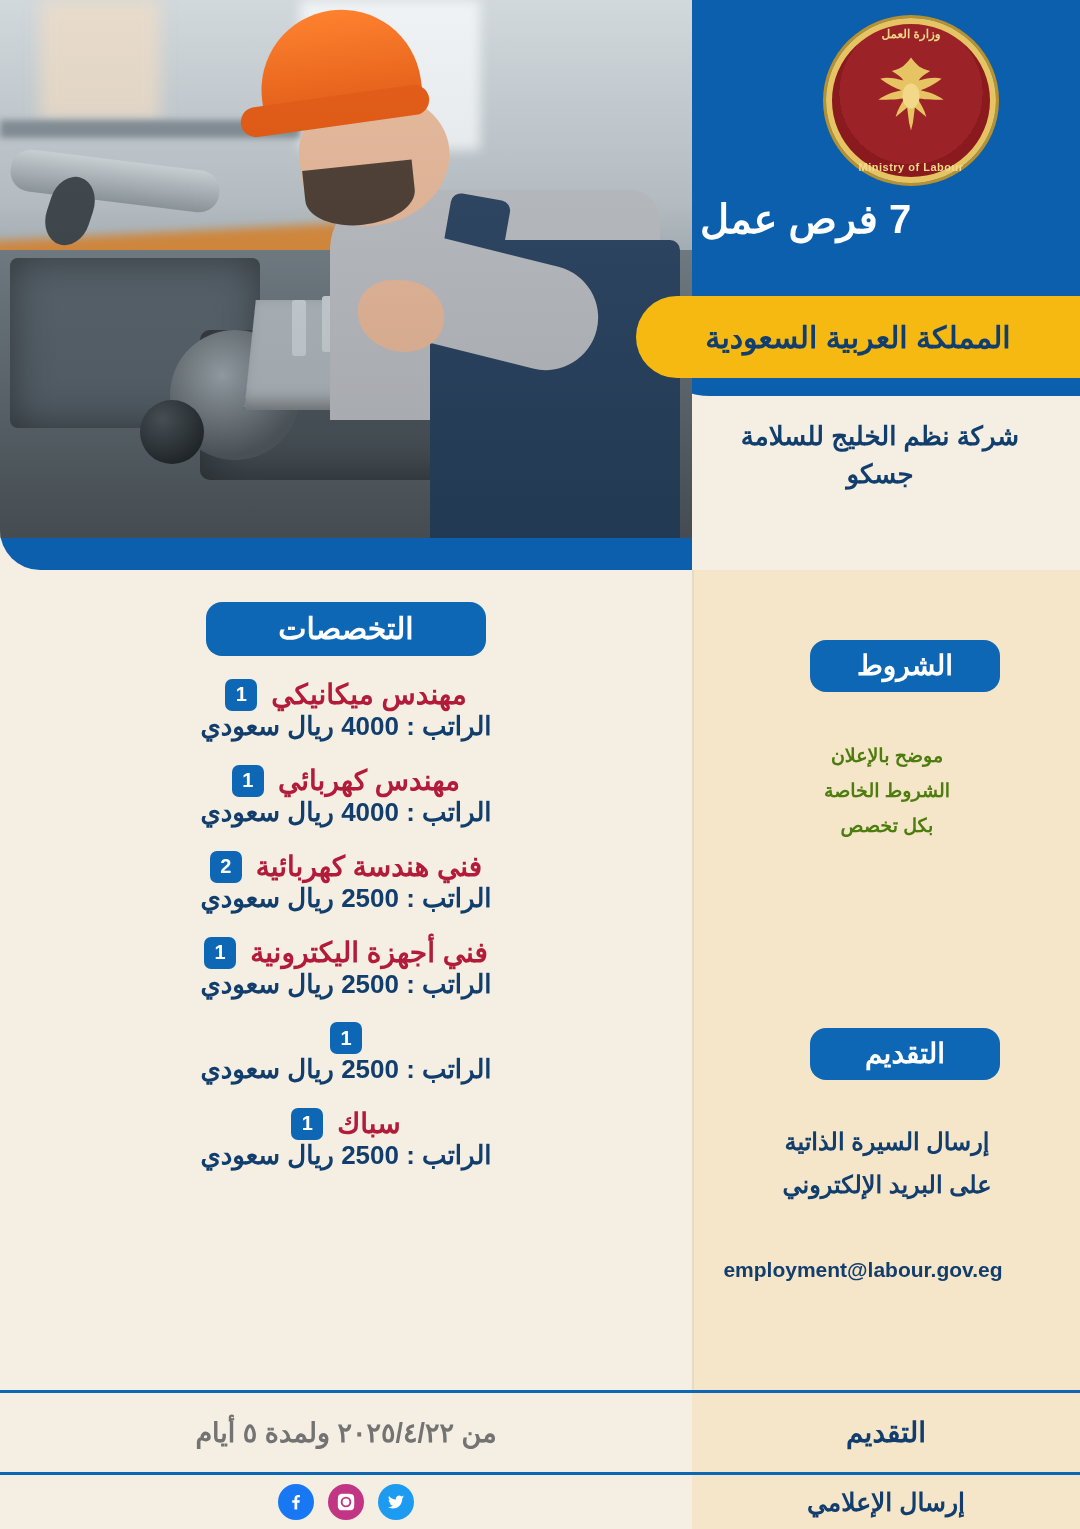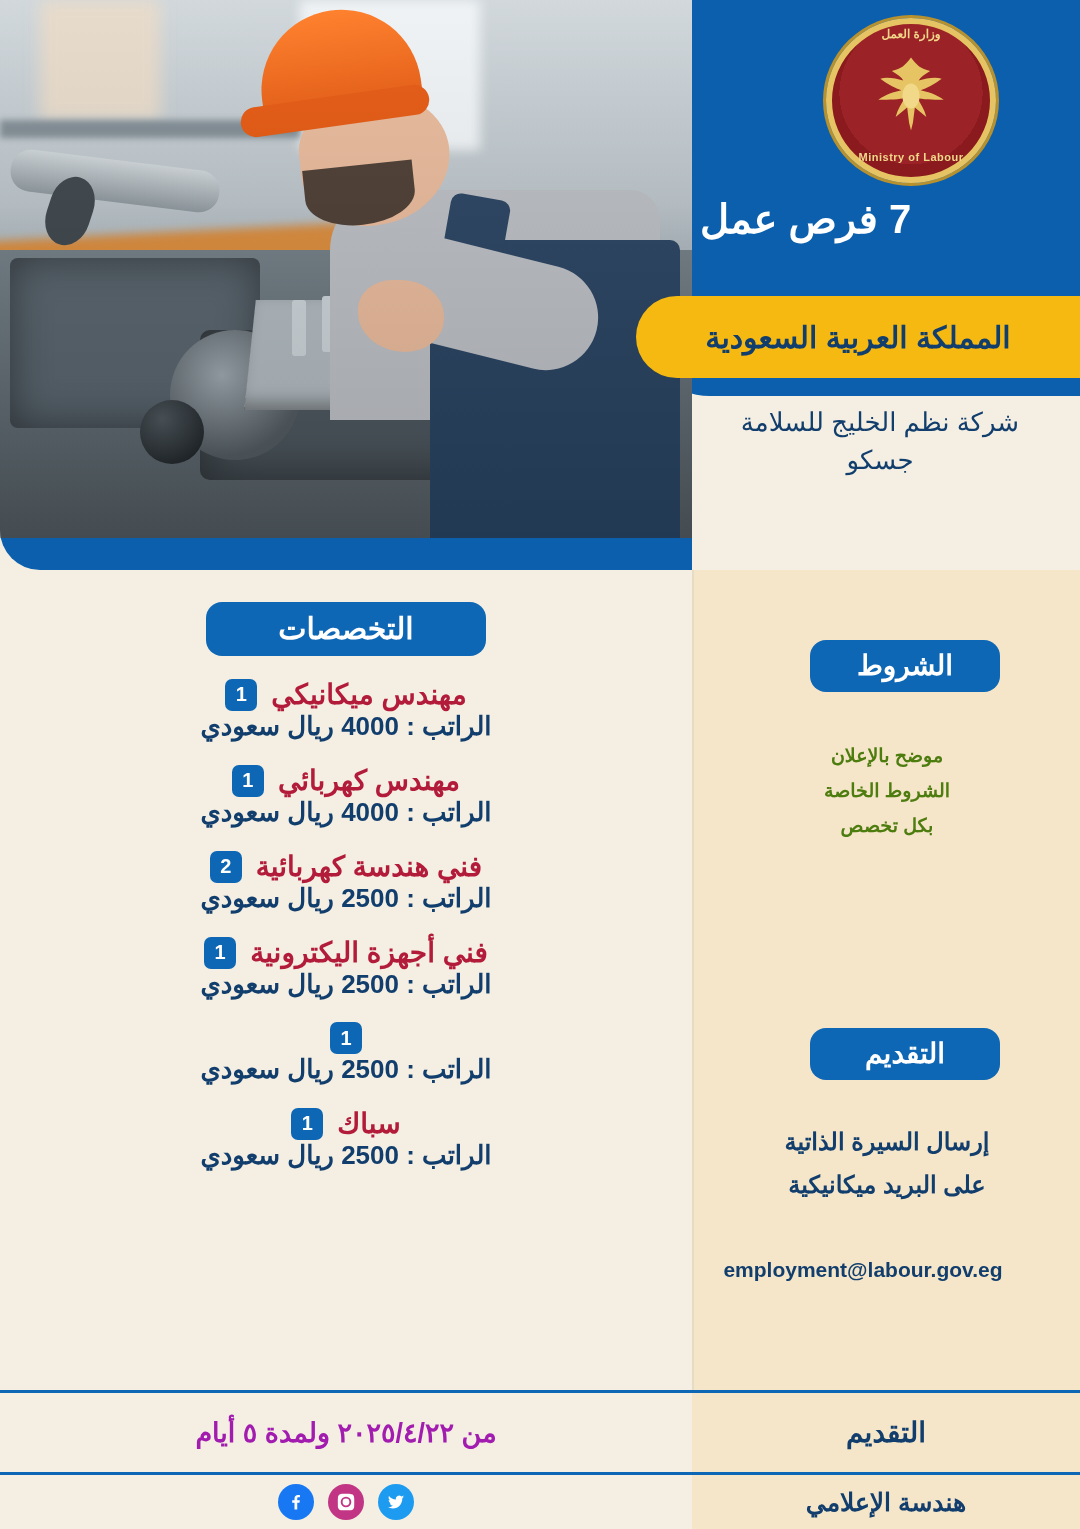--- a/index.html
+++ b/index.html
@@ -162,39 +162,39 @@
   }
   .logo .eagle {
     position:absolute; left:50%; top:46%; transform:translate(-50%,-50%);
     width:96px; height:96px;
   }
   .logo .txt-top, .logo .txt-bot {
     position:absolute; left:0; right:0; text-align:center;
     color:#f2d98a; font-weight:bold;
   }
   .logo .txt-top { top:9px; font-size:12px; }
-  .logo .txt-bot { bottom:20px; font-size:11px; letter-spacing:.5px; }
+  .logo .txt-bot { bottom:10px; font-size:11px; letter-spacing:.5px; }
   .headline {
     position:absolute; top:196px; left:700px; width:350px;
     text-align:left; color:#ffffff;
     font-size:40px; font-weight:bold; direction:rtl;
   }
   .country-band {
     position:absolute; top:296px; left:636px; width:444px; height:82px;
     background:#f5b912;
     border-top-left-radius:44px;
     border-bottom-left-radius:44px;
     display:flex; align-items:center; justify-content:center;
   }
   .country-band span {
     color:#123e6e; font-size:30px; font-weight:bold;
   }
   .company {
-    position:absolute; top:404px; left:700px; width:360px;
-    text-align:center; color:#123e6e; font-size:26px; font-weight:normal;
+    position:absolute; top:418px; left:700px; width:360px;
+    text-align:center; color:#123e6e; font-size:26px; font-weight:bold;
     line-height:1.45;
   }
   
   .mid-left {
     position:absolute; top:570px; left:0; width:692px; height:820px;
     background:#f4efe2;
   }
   .mid-right {
     position:absolute; top:570px; left:692px; width:388px; height:820px;
     background:#f6e6c9;
@@ -250,21 +250,21 @@
     position:absolute; left:0; top:1390px; width:1080px; height:3px; background:#0e67b5;
   }
   .foot-rule2 {
     position:absolute; left:0; top:1472px; width:1080px; height:3px; background:#0e67b5;
   }
   .foot-left {
     position:absolute; top:1393px; left:0; width:692px; height:79px;
     background:#f4efe2;
     display:flex; align-items:center; justify-content:center;
   }
-  .foot-left span { color:#a21caf; font-size:27px; font-weight:bold; }
+  .foot-left span { color:#737373; font-size:27px; font-weight:bold; }
   .foot-right {
     position:absolute; top:1393px; left:692px; width:388px; height:79px;
     background:#f6e6c9;
     display:flex; align-items:center; justify-content:center;
   }
   .foot-right span { color:#123e6e; font-size:28px; font-weight:bold; }
   .foot-b-left {
     position:absolute; top:1475px; left:0; width:692px; height:54px;
     background:#f4efe2; display:flex; align-items:center; justify-content:center; gap:14px;
   }
@@ -411,21 +411,21 @@
 <div class="pill cond-title">الشروط</div>
 <div class="cond-body">
   <div>موضح بالإعلان</div>
   <div>الشروط الخاصة</div>
   <div>بكل تخصص</div>
 </div>
 
 <div class="pill apply-title">التقديم</div>
 <div class="apply-body">
   <div>إرسال السيرة الذاتية</div>
-  <div>على البريد ميكانيكية</div>
+  <div>على البريد الإلكتروني</div>
 </div>
 <div class="apply-mail">employment@labour.gov.eg</div>
 
 <div class="foot-rule"></div>
 <div class="foot-left">
   <span>من ٢٠٢٥/٤/٢٢ ولمدة ٥ أيام</span>
 </div>
 <div class="foot-right">
   <span>التقديم</span>
 </div>
@@ -441,14 +441,14 @@
         <path d="M12 2.2c3.2 0 3.6 0 4.9.1 1.2.1 1.8.2 2.2.4.6.2 1 .5 1.4.9.4.4.7.8.9 1.4.2.4.3 1 .4 2.2.1 1.3.1 1.7.1 4.9s0 3.6-.1 4.9c-.1 1.2-.2 1.8-.4 2.2-.2.6-.5 1-.9 1.4-.4.4-.8.7-1.4.9-.4.2-1 .3-2.2.4-1.3.1-1.7.1-4.9.1s-3.6 0-4.9-.1c-1.2-.1-1.8-.2-2.2-.4a3.9 3.9 0 0 1-1.4-.9 3.9 3.9 0 0 1-.9-1.4c-.2-.4-.3-1-.4-2.2C2.2 15.6 2.2 15.2 2.2 12s0-3.6.1-4.9c.1-1.2.2-1.8.4-2.2.2-.6.5-1 .9-1.4.4-.4.8-.7 1.4-.9.4-.2 1-.3 2.2-.4 1.3-.1 1.7-.1 4.8-.1zm0 3.4A6.4 6.4 0 1 0 18.4 12 6.4 6.4 0 0 0 12 5.6zm0 10.5A4.1 4.1 0 1 1 16.1 12 4.1 4.1 0 0 1 12 16.1zm6.7-10.8a1.5 1.5 0 1 1-1.5-1.5 1.5 1.5 0 0 1 1.5 1.5z"></path>
       </svg>
   </div>
   <div class="social s-fb">
     <svg viewBox="0 0 24 24">
         <path d="M13.5 21v-8h2.7l.4-3.1h-3.1V7.9c0-.9.3-1.5 1.6-1.5h1.6V3.6c-.3 0-1.3-.1-2.4-.1-2.4 0-4.1 1.5-4.1 4.2v2.2H7.4V13h2.8v8h3.3z"></path>
       </svg>
   </div>
 </div>
 <div class="foot-b-right">
-  <span>هندسة الإعلامي</span>
+  <span>إرسال الإعلامي</span>
 </div>
 
 </body></html>

